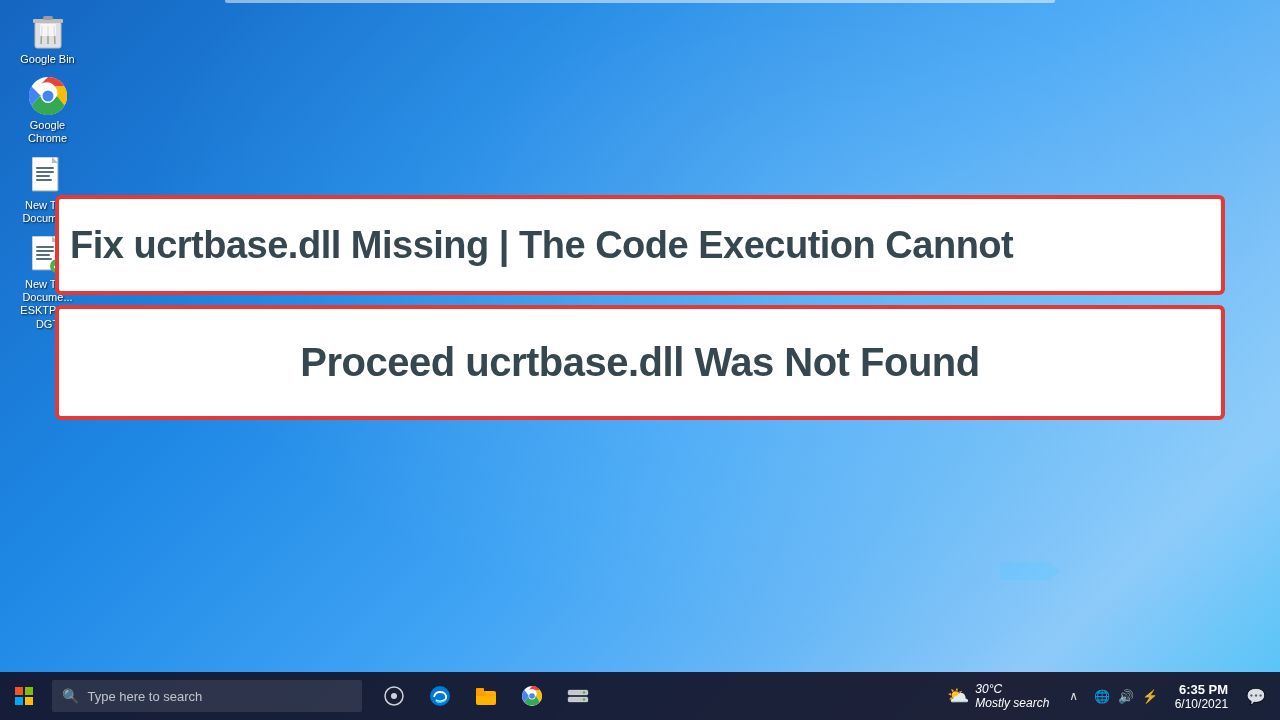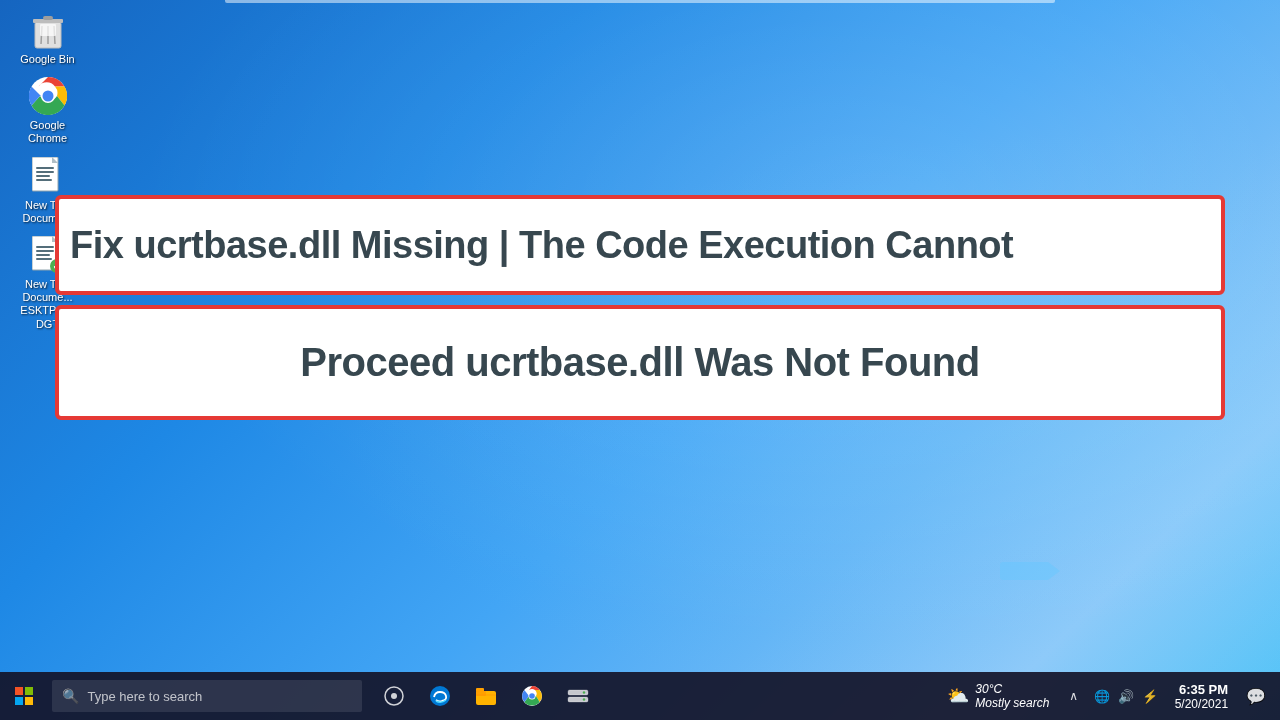--- a/index.html
+++ b/index.html
@@ -466,19 +466,19 @@
     </div>
 
     <div style="display:flex;align-items:center;gap:8px;padding:0 4px;">
       <span style="color:rgba(255,255,255,0.85);font-size:13px;">🌐</span>
       <span style="color:rgba(255,255,255,0.85);font-size:13px;">🔊</span>
       <span style="color:rgba(255,255,255,0.85);font-size:13px;">⚡</span>
     </div>
 
     <div class="clock-area">
       <span class="clock-time">6:35 PM</span>
-      <span class="clock-date">5/20/2021</span>
+      <span class="clock-date">6/10/2021</span>
     </div>
 
     <span class="notification-icon">💬</span>
   </div>
 
 </div>
 
 </body></html>

